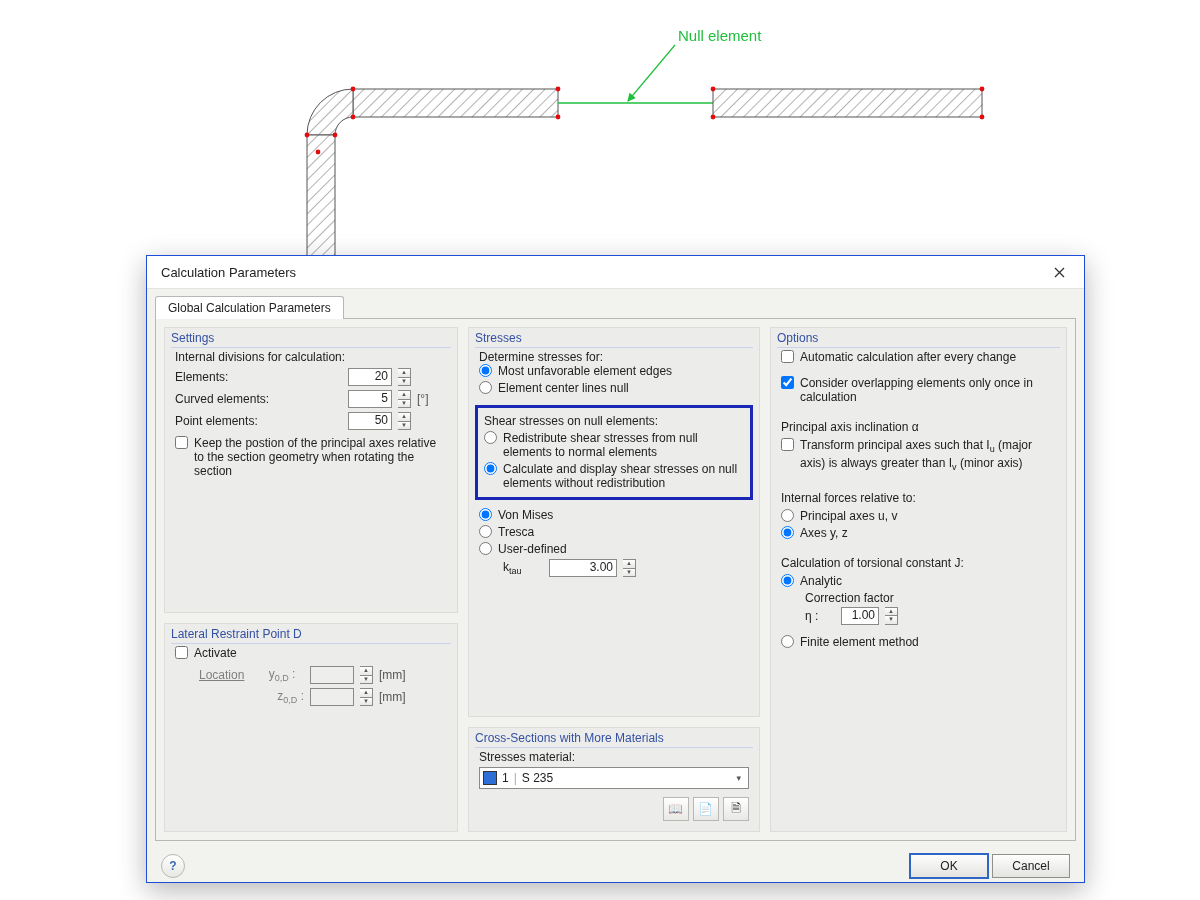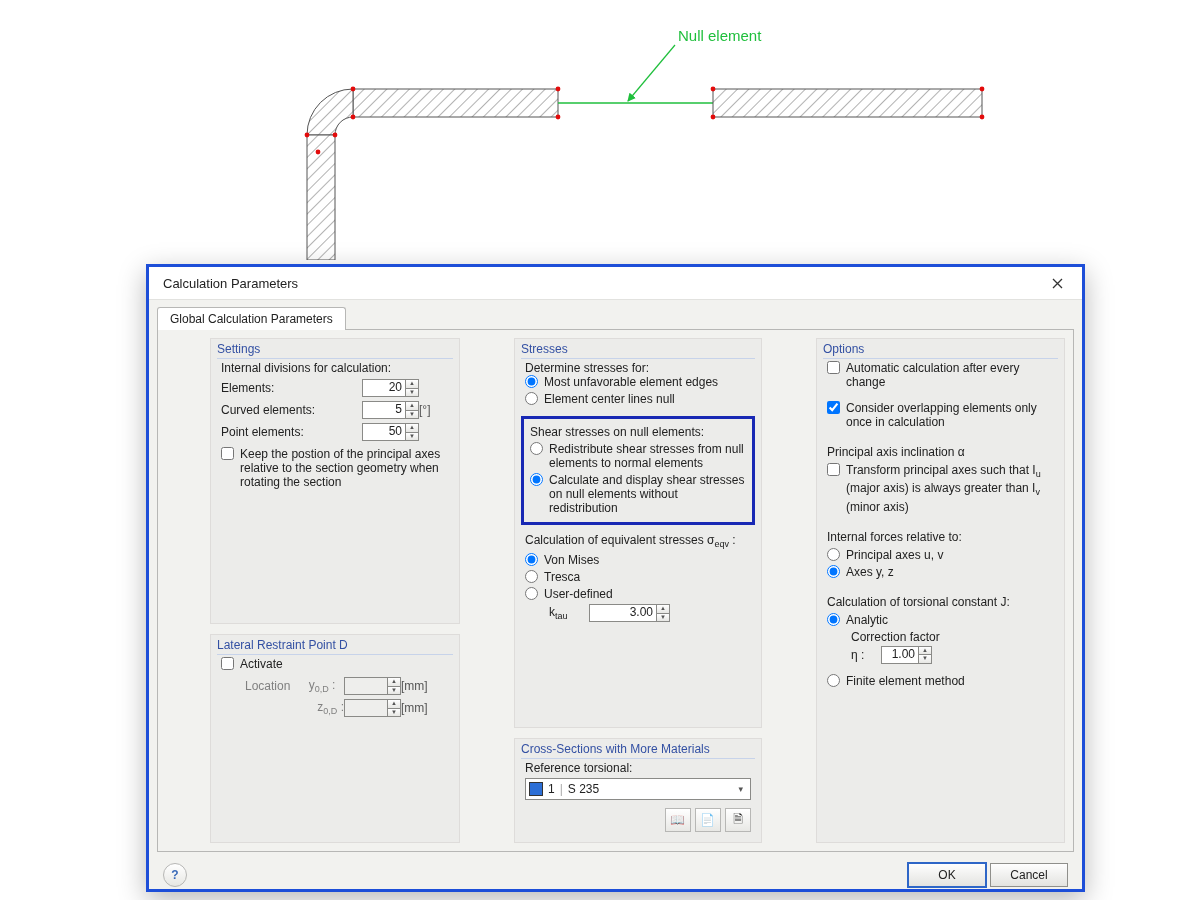--- a/index.html
+++ b/index.html
@@ -23,23 +23,23 @@
   }
 
   
   #diagram{position:absolute; left:0; top:0; width:1200px; height:260px;}
   #label-null{
     position:absolute; left:678px; top:27px; color:#1fbf3c; font-size:15px;
   }
 
   
   .dialog{
-    position:absolute; left:146px; top:264px; width:939px; height:628px;
+    position:absolute; left:146px; top:255px; width:939px; height:628px;
     background:var(--dlg-bg);
-    border:3px solid #1d4ed8;
+    border:1px solid #1d4ed8;
     box-shadow:0 8px 26px rgba(0,0,0,.28);
     display:flex; flex-direction:column;
   }
   .titlebar{
     display:flex; align-items:center; justify-content:space-between;
     padding:6px 10px 6px 14px; font-size:13px; background:#fff;
     border-bottom:1px solid #e2e2df;
   }
   .close{width:30px;height:20px;display:flex;align-items:center;justify-content:center;border-radius:2px;}
   .tabstrip{display:flex; padding:6px 8px 0 8px;}
@@ -54,34 +54,33 @@
     display:flex; gap:10px; padding:8px;
   }
   .col{display:flex; flex-direction:column; gap:10px;}
   .col.c1{width:294px;}
   .col.c2{width:292px;}
   .col.c3{flex:1;}
 
   .group{
     background:var(--panel); border:1px solid #dedcda; position:relative;
     padding:22px 10px 10px 10px;
-    margin-left:44px;
   }
   .group>.gtitle{
     position:absolute; left:6px; right:6px; top:3px; font-size:12px;
     color:var(--header-blue); border-bottom:1px solid var(--header-underline);
     padding-bottom:2px;
   }
   .col.c1 .group.settings{height:286px;}
   .col.c1 .group.lateral{flex:1;}
   .col.c2 .group.stresses{height:390px;}
   .col.c2 .group.csections{flex:1;}
   .col.c3 .group.options{flex:1;}
 
-  .row{display:flex;align-items:center; gap:0; margin-bottom:4px;}
+  .row{display:flex;align-items:center; gap:6px; margin-bottom:4px;}
   .lbl{flex:1;}
   .num{
     width:44px; height:18px; background:#fff; border:1px solid var(--border-dark);
     text-align:right; padding-right:3px; font-size:12px; color:#222;
   }
   .spin{
     width:13px; height:18px; display:flex; flex-direction:column;
   }
   .spin span{
     flex:1; border:1px solid var(--border-dark); border-left:none;
@@ -231,21 +230,21 @@
         </div>
       </div>
 
       <div class="group lateral">
         <div class="gtitle">Lateral Restraint Point D</div>
         <div class="chk">
           <input type="checkbox" style="">
           <label>Activate</label>
         </div>
         <div class="row sub disabled" style="margin-top:6px;">
-          <span style="width:55px;">Location</span>
+          <span style="width:55px;text-decoration:underline;">Location</span>
           <span style="width:44px;text-align:center;">y<sub>0,D</sub> :</span>
           <span class="num disabled"></span>
           <span class="spin">
               <span>▲</span>
               <span>▼</span>
             </span>
           <span class="unit">[mm]</span>
         </div>
         <div class="row sub disabled">
           <span style="width:55px;"></span>
@@ -278,21 +277,20 @@
           <div class="rad">
               <input type="radio" name="shear" style="">
               <label>Redistribute shear stresses from null elements to normal elements</label>
             </div>
           <div class="rad">
               <input type="radio" name="shear" checked="" style="">
               <label>Calculate and display shear stresses on null elements without redistribution</label>
             </div>
         </div>
 
-        <div class="section-h">Calculation of equivalent stresses σ<sub>eqv</sub> :</div>
         <div class="rad">
             <input type="radio" name="eq" checked="" style="">
             <label>Von Mises</label>
           </div>
         <div class="rad">
             <input type="radio" name="eq" style="">
             <label>Tresca</label>
           </div>
         <div class="rad">
             <input type="radio" name="eq" style="">
@@ -303,21 +301,21 @@
           <span class="num" style="width:68px;">3.00</span>
           <span class="spin">
               <span>▲</span>
               <span>▼</span>
             </span>
         </div>
       </div>
 
       <div class="group csections">
         <div class="gtitle">Cross-Sections with More Materials</div>
-        <div style="margin-bottom:3px;">Reference torsional:</div>
+        <div style="margin-bottom:3px;">Stresses material:</div>
         <div class="select">
           <span class="sel-swatch"></span>
           <span>1</span>
           <span style="color:#aaa;">|</span>
           <span>S 235</span>
           <span class="sel-caret">▾</span>
         </div>
         <div class="toolbar">
           <div class="tb-btn">
               <span>📖</span>

